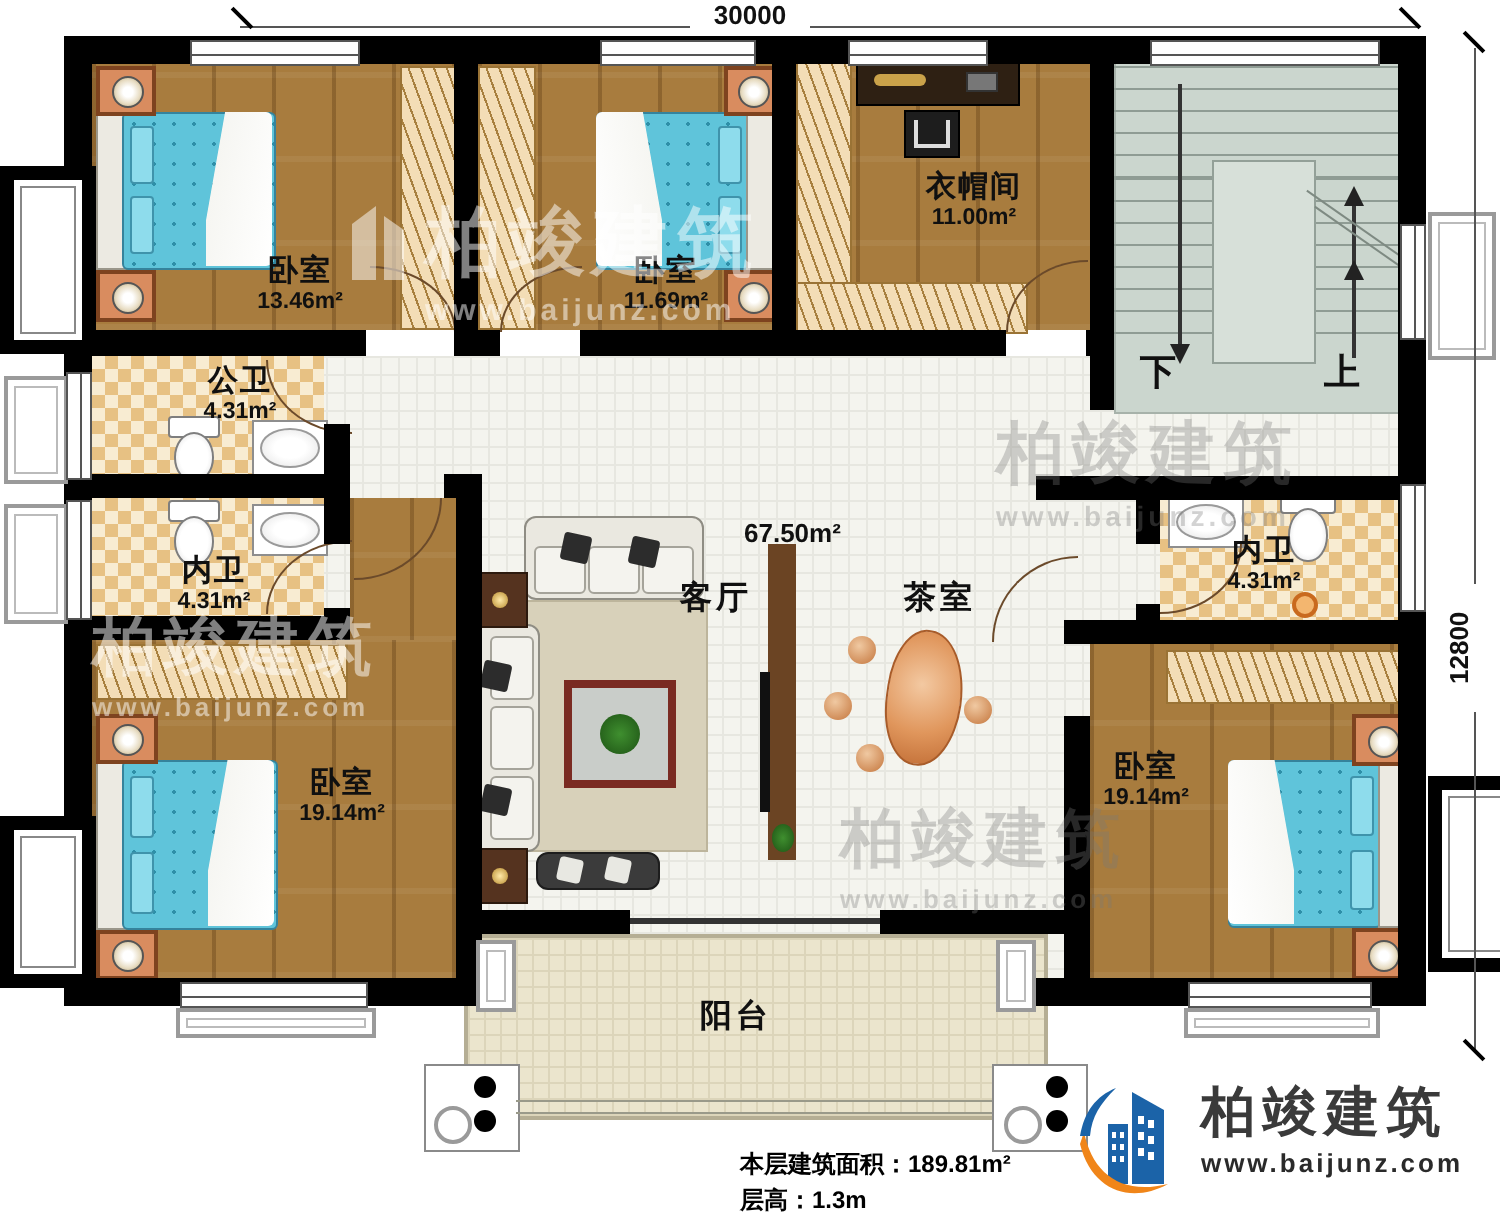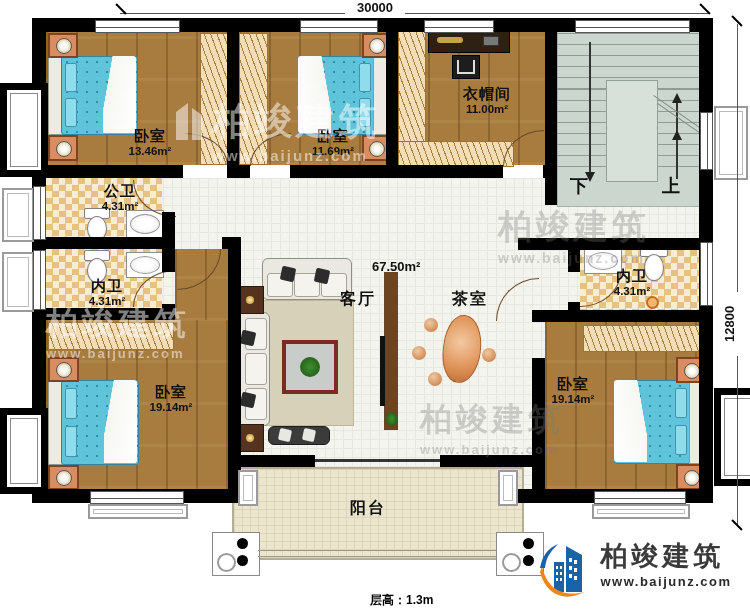--- a/index.html
+++ b/index.html
@@ -387,20 +387,23 @@
 
   <div class="abs dimline" style="left:120px;top:13px;width:590px;height:1px;"></div>
   <div class="abs tick" style="left:114px;top:8px;"></div>
   <div class="abs tick" style="left:698px;top:8px;"></div>
   <div class="abs dimtext" style="left:345px;top:0px;width:60px;">30000</div>
   <div class="abs dimline" style="left:737px;top:24px;width:1px;height:502px;"></div>
   <div class="abs tick" style="left:730px;top:20px;"></div>
   <div class="abs tick" style="left:730px;top:524px;"></div>
   <div class="abs dimtext" style="left:722px;top:292px;width:16px;height:64px;writing-mode:vertical-rl;transform:rotate(180deg);">12800</div>
 
+  <div class="abs titleblock tb-small" style="left:370px;top:574px;">
+    <span>本层建筑面积：</span><span>189.81m²</span>
+  </div>
   <div class="abs titleblock tb-small" style="left:370px;top:592px;">
     <span>层高：</span><span>1.3m</span>
   </div>
 
   <div class="abs brand" style="left:538px;top:538px;width:210px;height:70px;">
     <span style="display:inline-block;vertical-align:top;">
       <svg width="54" height="64" viewBox="0 0 54 64">
         <path d="M28 8 L44 17 V54 H28 Z" fill="#1b63a8"></path>
         <rect x="16" y="24" width="10" height="30" fill="#1b63a8"></rect>
         <rect x="31" y="20" width="3" height="4" fill="#fff"></rect>

